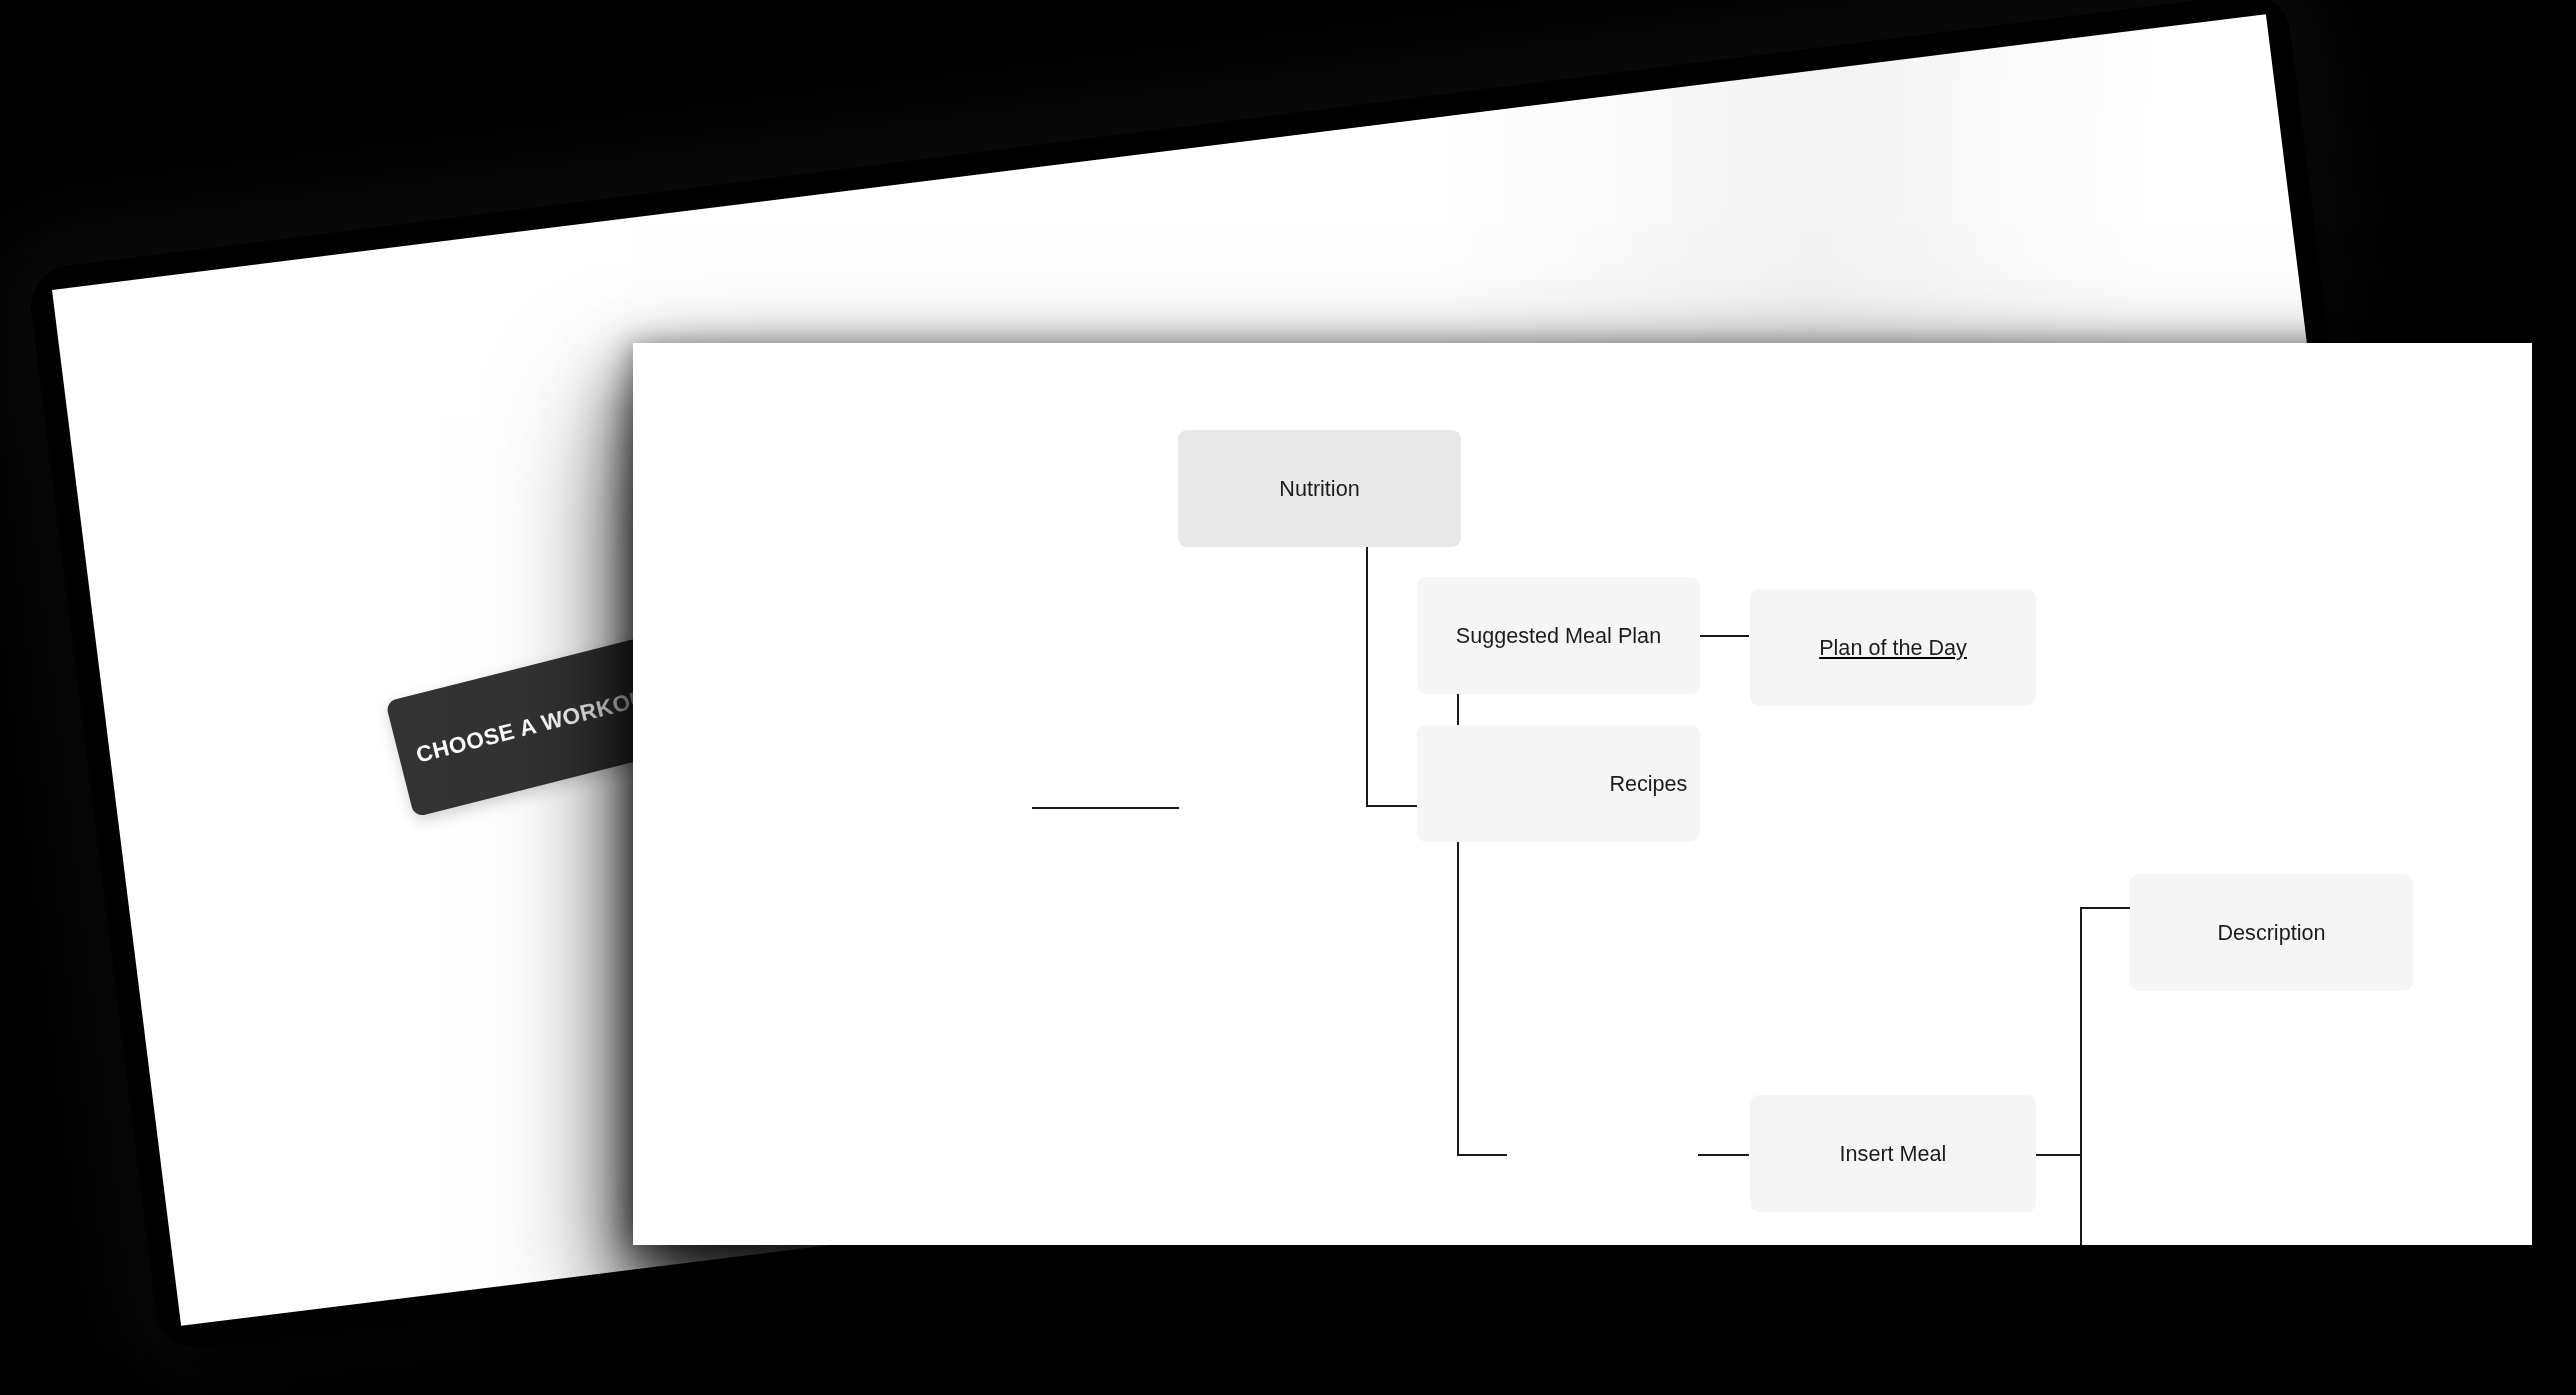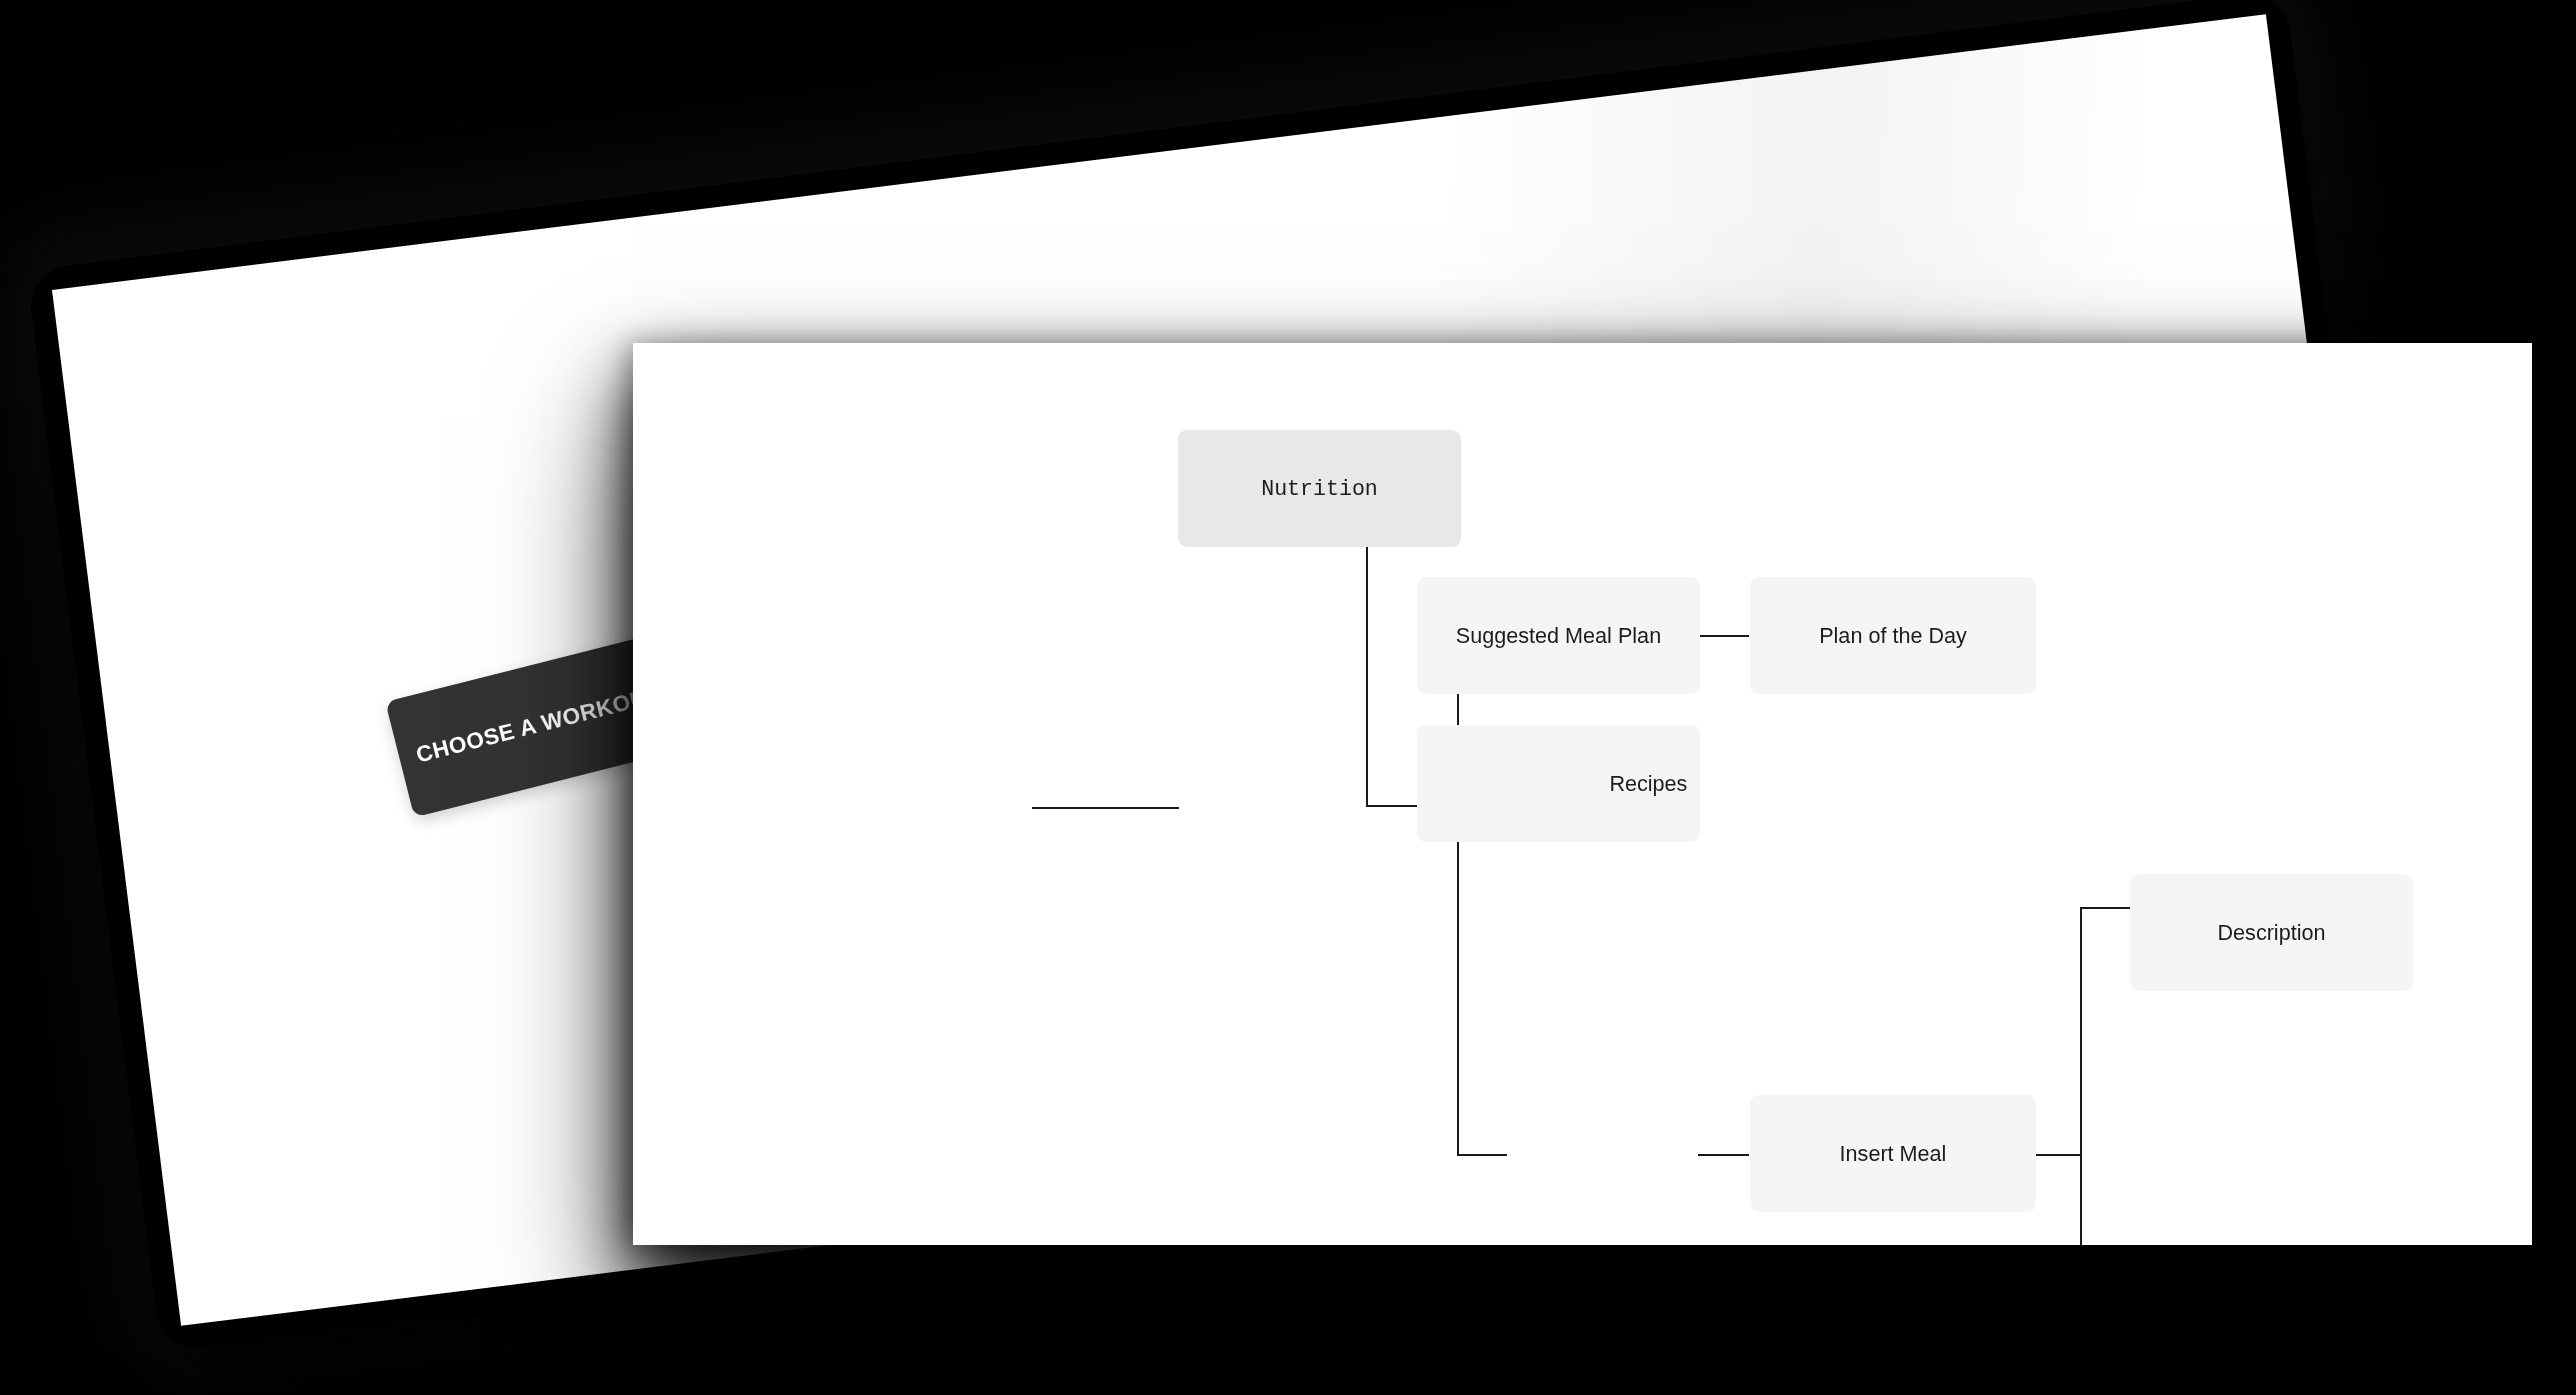--- a/index.html
+++ b/index.html
@@ -130,21 +130,20 @@
     letter-spacing: 0.4px;
   }
 
   .node.level1 {
     background: #e8e8e8;
   }
   .node.level1 .node-label {
     color: #1c1c1c;
     font-size: 21.6px;
     font-weight: 400;
-    font-family: Liberation Mono, monospace;
   }
 
   .node.leaf {
     background: #f5f5f5;
   }
   .node.leaf .node-label {
     color: #1c1c1c;
     font-size: 21.6px;
     font-weight: 400;
   }
@@ -195,21 +194,21 @@
 
 
       <div class="node level1" style="left:545px; top:87px; width:283px; height:117px;">
         <span class="node-label">Nutrition</span>
       </div>
 
       <div class="node leaf" style="left:784px; top:365px; width:283px; height:117px; top:234px;align-items:center;">
         <span class="node-label">Suggested Meal Plan</span>
       </div>
 
-      <div class="node leaf" style="left:1117px; top:234px; width:286px; height:117px;">
+      <div class="node leaf" style="left:1117px; top:246px; width:286px; height:117px;text-decoration:underline;">
         <span class="node-label">Plan of the Day</span>
       </div>
 
       <div class="node leaf" style="left:784px; top:382px; width:283px; height:117px;justify-content:flex-end;">
         <span class="node-label">Recipes</span>
       </div>
 
 
       <div class="node leaf" style="left:1117px; top:752px; width:286px; height:117px;text-align:right;">
         <span class="node-label">Insert Meal</span>

